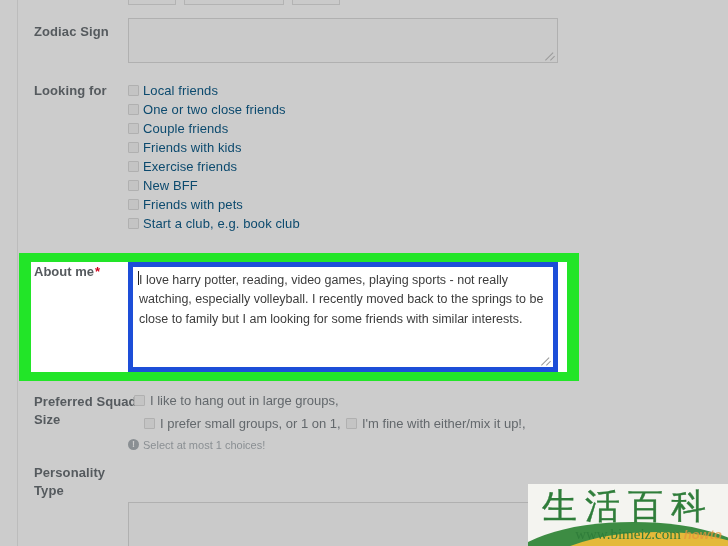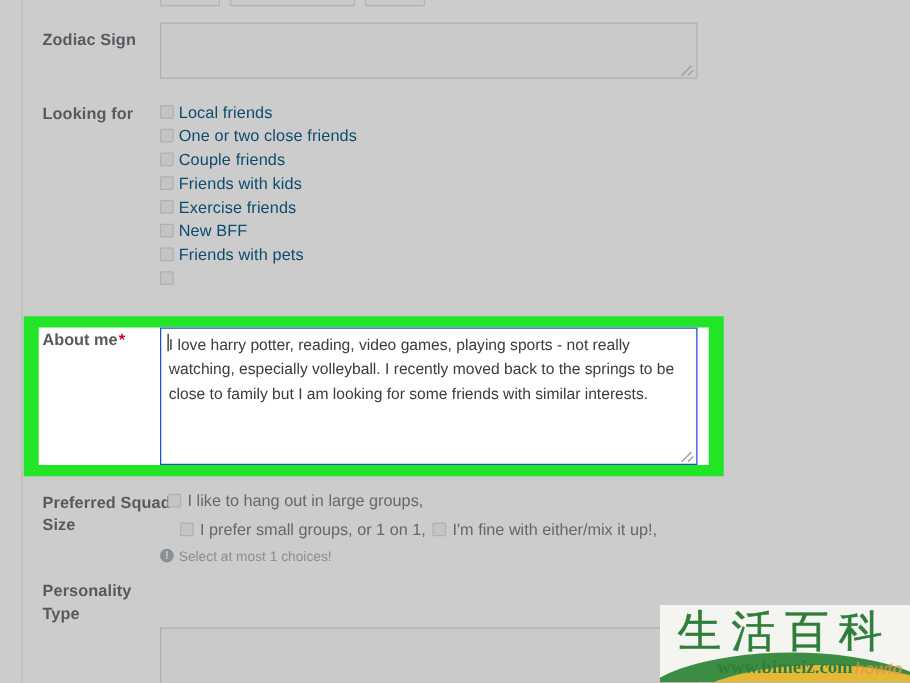--- a/index.html
+++ b/index.html
@@ -55,21 +55,21 @@
 
   
   .textarea-box {
     position: absolute;
     background: #cacaca;
     border: 1px solid #b0b0b0;
     box-sizing: border-box;
   }
   .textarea-box.filled {
     background: #ffffff;
-    border: 1px solid #1d4ed8;
+    border: 5px solid #1d4ed8;
   }
   .ta-text {
     position: absolute;
     left: 6px;
     right: 8px;
     top: 4px;
     font-size: 12.5px;
     line-height: 19.4px;
     color: #3c3c3c;
     white-space: normal;
@@ -229,21 +229,21 @@
     color: #2f7d3a;
     font-family: "DejaVu Sans", sans-serif;
     -webkit-text-stroke: 0.4px #2f7d3a;
   }
   #wm-url {
     position: absolute;
     left: 0; right: 0;
     top: 42px;
     text-align: center;
     font-size: 15px;
-    font-weight: bold;
+    font-weight: normal;
     color: #2f7d3a;
     font-family: "Liberation Serif", serif;
     z-index: 3;
   }
   .wm-swoosh {
     position: absolute;
     left: -20px;
     width: 250px;
     height: 44px;
     border-radius: 50% 50% 0 0 / 100% 100% 0 0;
@@ -303,21 +303,21 @@
     <div class="check-item">
       <span class="cbx"></span><span class="cbx-label">Exercise friends</span>
     </div>
     <div class="check-item">
       <span class="cbx"></span><span class="cbx-label">New BFF</span>
     </div>
     <div class="check-item">
       <span class="cbx"></span><span class="cbx-label">Friends with pets</span>
     </div>
     <div class="check-item">
-      <span class="cbx"></span>
+      <span class="cbx"></span><span class="cbx-label">Start a club, e.g. book club</span>
     </div>
   </div>
 
   <div id="highlight-frame">
     <div id="highlight-inner"></div>
   </div>
   <div id="about-label"><span>About me</span><span id="about-star">*</span></div>
   <div class="textarea-box filled" style="left:128px; top:262px; width:430px; height:110px;">
     <span class="caret"></span>
     <div class="ta-text">I love harry potter, reading, video games, playing sports - not really watching, especially volleyball. I recently moved back to the springs to be close to family but I am looking for some friends with similar interests.</div>

